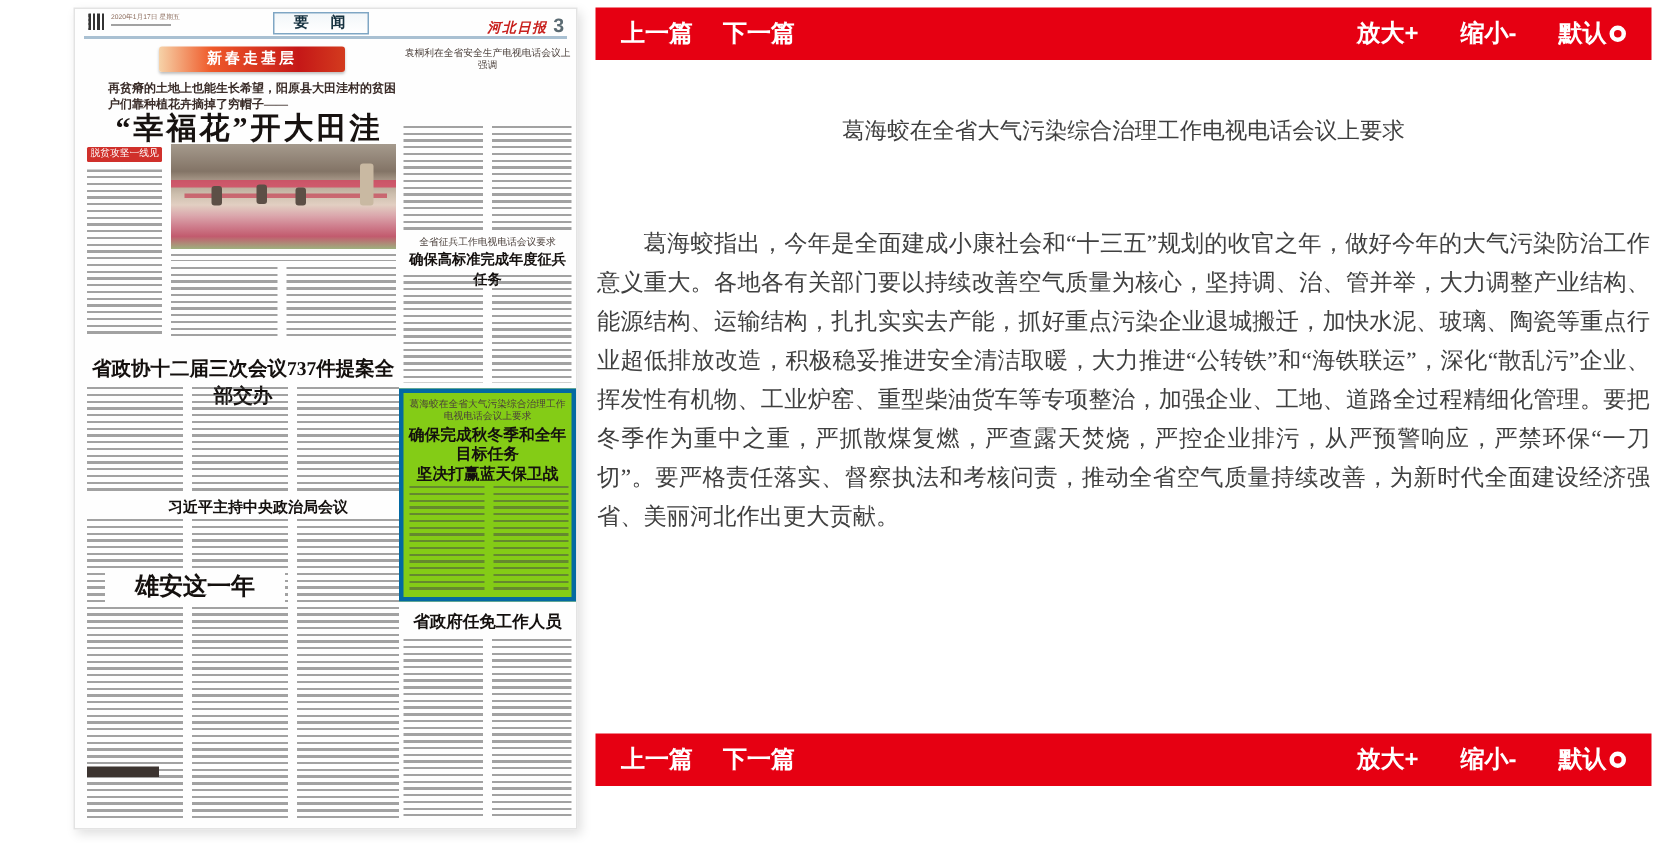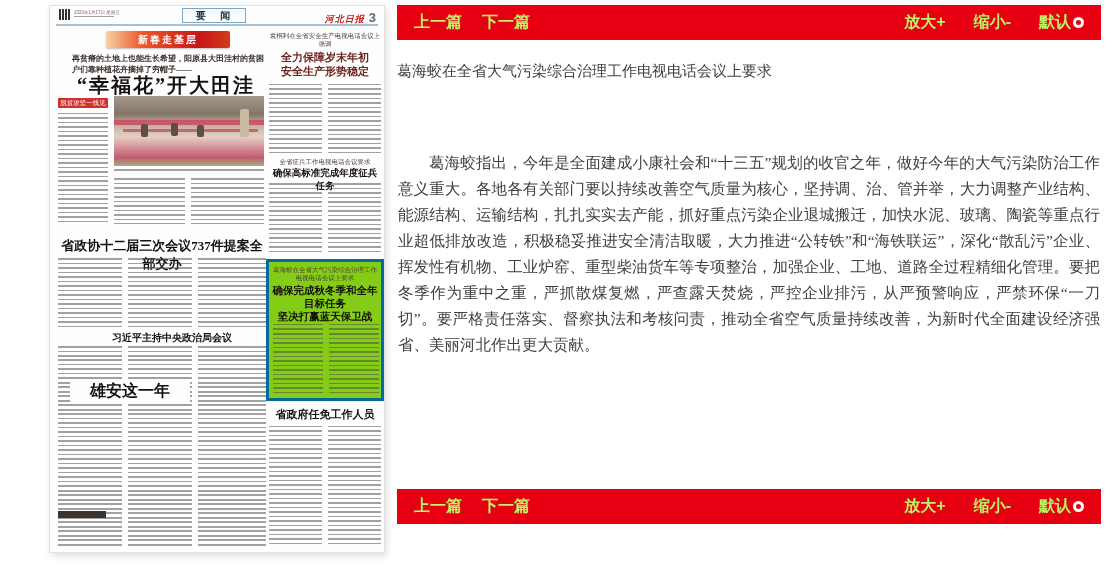--- a/index.html
+++ b/index.html
@@ -40,24 +40,24 @@
       font-family:"Liberation Serif","DejaVu Serif",serif;background:#fefefe;}
   .sm-kicker{font-size:6.5px;color:#4a3f3a;text-align:center;line-height:8px;}
   .maroon{color:#6e2420;}
   .redbox{border:3px solid #0369a1;background:#84cc16;box-sizing:border-box;}
   
   .bar{position:absolute;left:397px;width:704px;height:35px;background:#e60012;color:#fff;
       display:flex;align-items:center;justify-content:space-between;padding:0 17px;
       box-sizing:border-box;font-size:16px;font-weight:bold;}
   .bar .grp{display:flex;align-items:center;gap:20px;}
   .bar .grp.right{gap:28px;}
-  .bar a{color:#bef264;text-decoration:none;cursor:pointer;}
+  .bar a{color:#ffffff;text-decoration:none;cursor:pointer;}
   .reset-dot{display:inline-block;width:11px;height:11px;border:3px solid #fff;border-radius:50%;
       box-sizing:border-box;vertical-align:-1px;margin-left:2px;}
-  .rd-kicker{position:absolute;left:397px;width:704px;top:62px;
+  .rd-kicker{position:absolute;left:397px;width:704px;top:78px;text-align:center;
       font-size:15px;color:#3f3f3f;font-family:Liberation Mono, monospace;}
   .rd-title{position:absolute;left:395px;width:708px;top:90px;text-align:center;
       font-size:29px;font-weight:bold;color:#2f2f2f;letter-spacing:0.5px;white-space:nowrap;}
   .rd-body{position:absolute;left:398px;width:702px;top:150px;font-size:15.5px;color:#404040;
       line-height:26px;font-family:"Liberation Serif","DejaVu Serif",serif;text-align:justify;}
   .rd-body p{margin:0 0 11px 0;text-indent:2em;}
 </style>
 </head>
 <body>
 
@@ -100,24 +100,20 @@
 
     <div class="abs np-h-center" style="left:52px;top:325px;width:140px;font-size:10px;">习近平主持中央政治局会议</div>
 
     <div class="abs tx" style="left:8px;top:340px;width:64px;height:200px;"></div>
     <div class="abs tx" style="left:78px;top:340px;width:64px;height:200px;"></div>
     <div class="abs tx" style="left:148px;top:340px;width:68px;height:200px;"></div>
     <div class="abs np-h-center" style="left:20px;top:356px;width:120px;font-size:16px;margin-top:19px;">雄安这一年</div>
     <div class="abs" style="left:8px;top:505px;width:48px;height:7px;background:#3c3430;"></div>
 
     <div class="abs sm-kicker" style="left:219px;top:26px;width:112px;">袁桐利在全省安全生产电视电话会议上强调</div>
-    <div class="abs np-h-center maroon" style="left:219px;top:44px;width:112px;font-size:11px;line-height:14px;">
-      <div>全力保障岁末年初</div>
-      <div>安全生产形势稳定</div>
-    </div>
     <div class="abs tx" style="left:219px;top:78px;width:53px;height:70px;"></div>
     <div class="abs tx" style="left:278px;top:78px;width:53px;height:70px;"></div>
 
     <div class="abs sm-kicker" style="left:219px;top:152px;width:112px;">全省征兵工作电视电话会议要求</div>
     <div class="abs np-h-center" style="left:219px;top:161px;width:112px;font-size:9.5px;">确保高标准完成年度征兵任务</div>
     <div class="abs tx" style="left:219px;top:177px;width:53px;height:72px;"></div>
     <div class="abs tx" style="left:278px;top:177px;width:53px;height:72px;"></div>
 
     <div class="abs redbox" style="left:216px;top:253px;width:118px;height:142px;">
       <div class="sm-kicker" style="margin-top:4px;">葛海蛟在全省大气污染综合治理工作</div>

